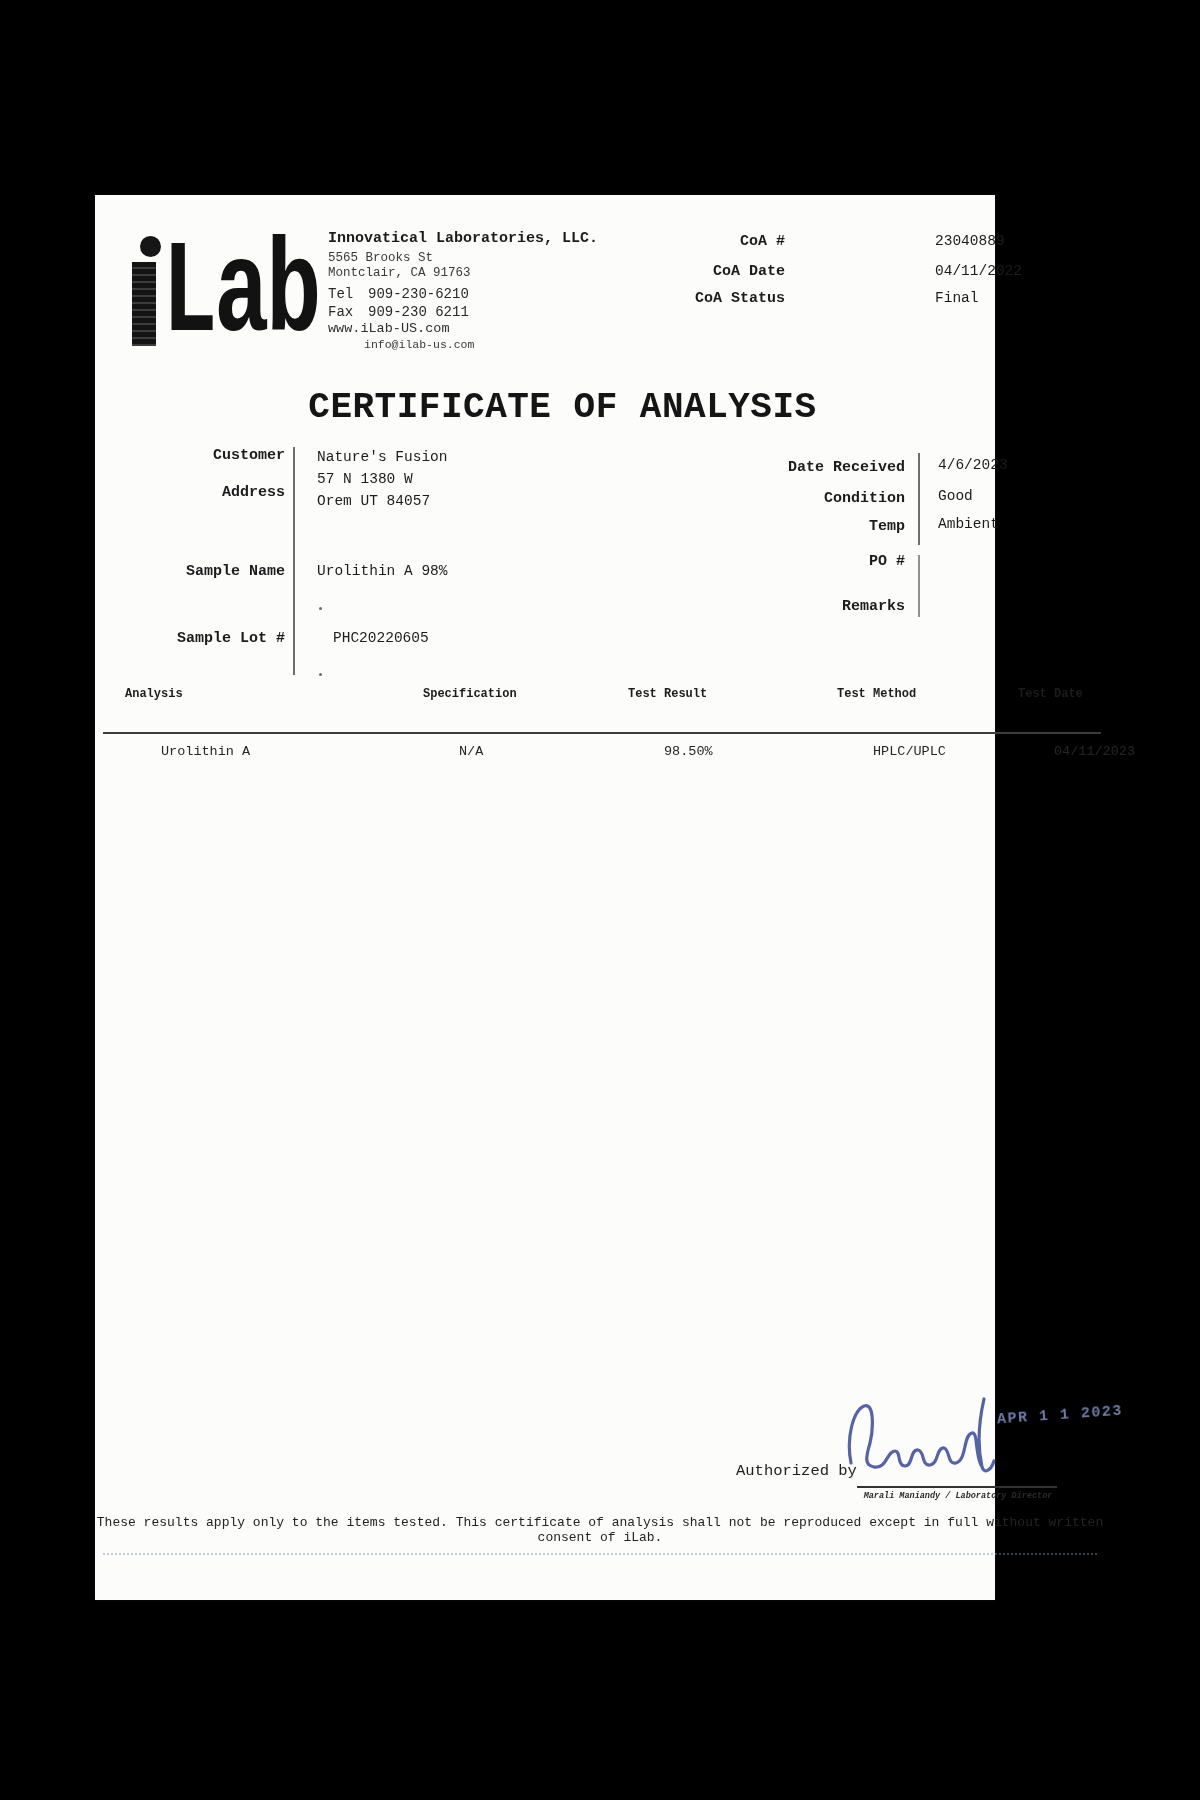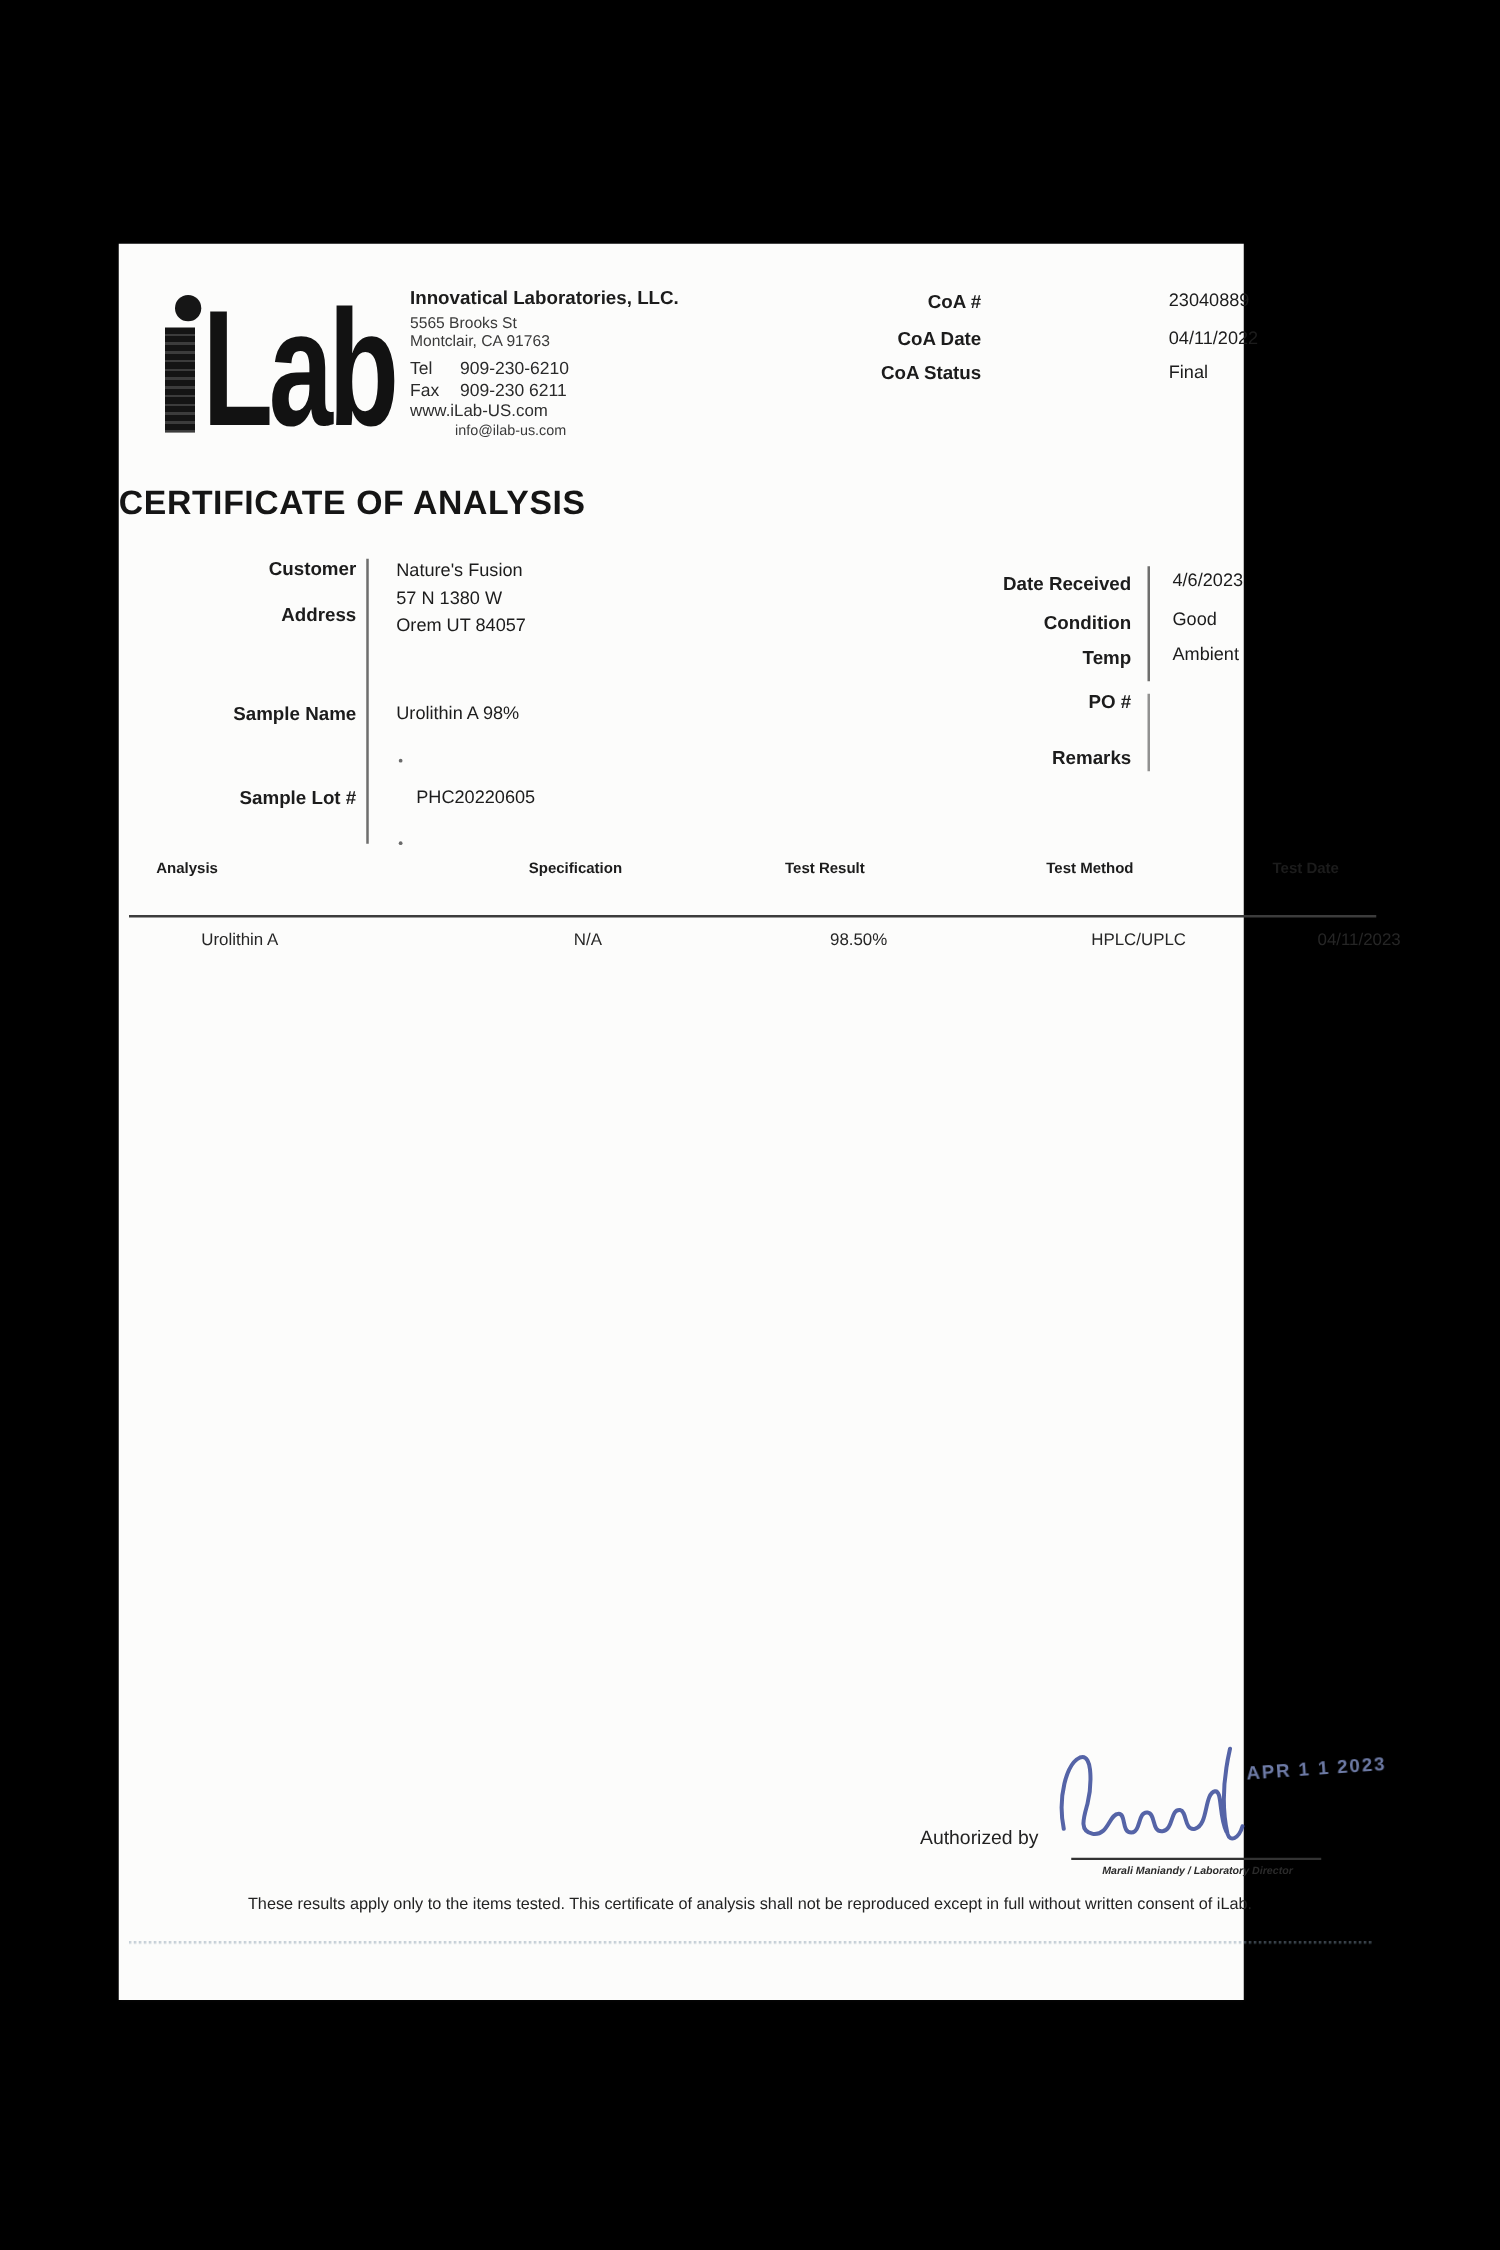--- a/index.html
+++ b/index.html
@@ -1,17 +1,17 @@
 <!DOCTYPE html>
 <html style="--signature-blue: #3d4f9b; --stamp-blue: #8090c2; --paper: #fcfcfb; --ink: #1c1c1c;"><head>
 <meta charset="utf-8">
 <style>
   html,body{margin:0;padding:0;background:#000;}
   body{width:1200px;height:1800px;position:relative;font-family:"Liberation Sans",sans-serif;overflow:hidden;}
-  .page{position:absolute;left:95px;top:195px;width:900px;height:1405px;background:#fcfcfb;box-shadow:0 0 4px rgba(255,255,255,.05);}
+  .page{position:absolute;left:95px;top:195px;width:900px;height:1405px;background:#fcfcfb;box-shadow:0 0 4px rgba(255,255,255,.05);font-family:Liberation Mono, monospace;}
   .content{position:absolute;inset:0;filter:blur(.3px);color:#1c1c1c;}
 
   
   .logo{position:absolute;left:33px;top:36px;display:flex;align-items:flex-start;}
   .i-col{width:34px;position:relative;height:118px;}
   .i-dot{position:absolute;left:12px;top:5px;width:21px;height:21px;border-radius:50%;background:#161616;}
   .i-stem{position:absolute;left:4px;top:31px;width:24px;height:84px;
     background:repeating-linear-gradient(180deg,#141414 0 5px,#3c3c3c 5px 7px);}
   .logo-text{font-size:132px;font-weight:bold;letter-spacing:-5px;line-height:96px;
     transform:scaleX(.70);transform-origin:left top;margin-top:16px;color:#121212;}
@@ -24,22 +24,22 @@
   .co-tel .lbl{display:inline-block;width:40px;}
   .co-web{font-size:13.5px;color:#2e2e2e;}
   .co-mail{font-size:11.5px;color:#3a3a3a;padding-left:36px;}
 
   
   .coa-row{position:absolute;}
   .coa-label{position:absolute;right:0;font-weight:bold;font-size:15px;white-space:nowrap;}
   .coa-value{position:absolute;left:30px;font-size:14.5px;white-space:nowrap;}
   .coa-labels{position:absolute;left:600px;top:0;width:215px;height:0;}
 
-  .doc-title{position:absolute;left:0;top:192px;width:935px;text-align:left;
-    font-size:27px;font-weight:bold;letter-spacing:.5px;color:#151515;}
+  .doc-title{position:absolute;left:0;top:192px;width:935px;text-align:center;
+    font-size:36px;font-weight:bold;letter-spacing:.5px;color:#151515;}
 
   .flabel{position:absolute;font-weight:bold;font-size:15px;white-space:nowrap;transform:translateX(-100%);}
   .fvalue{position:absolute;font-size:14.5px;white-space:nowrap;}
   .vline{position:absolute;width:2px;background:#4a4a4a;opacity:.8;}
   .dot-artifact{position:absolute;width:3px;height:3px;background:#6a6a6a;border-radius:50%;}
 
   
   .th{position:absolute;top:492px;font-weight:bold;font-size:12px;white-space:nowrap;}
   .td{position:absolute;top:549px;font-size:13.5px;white-space:nowrap;color:#262626;margin-left:36px;}
   .hrule{position:absolute;left:8px;top:537px;width:998px;height:2px;background:#3c3c3c;}

